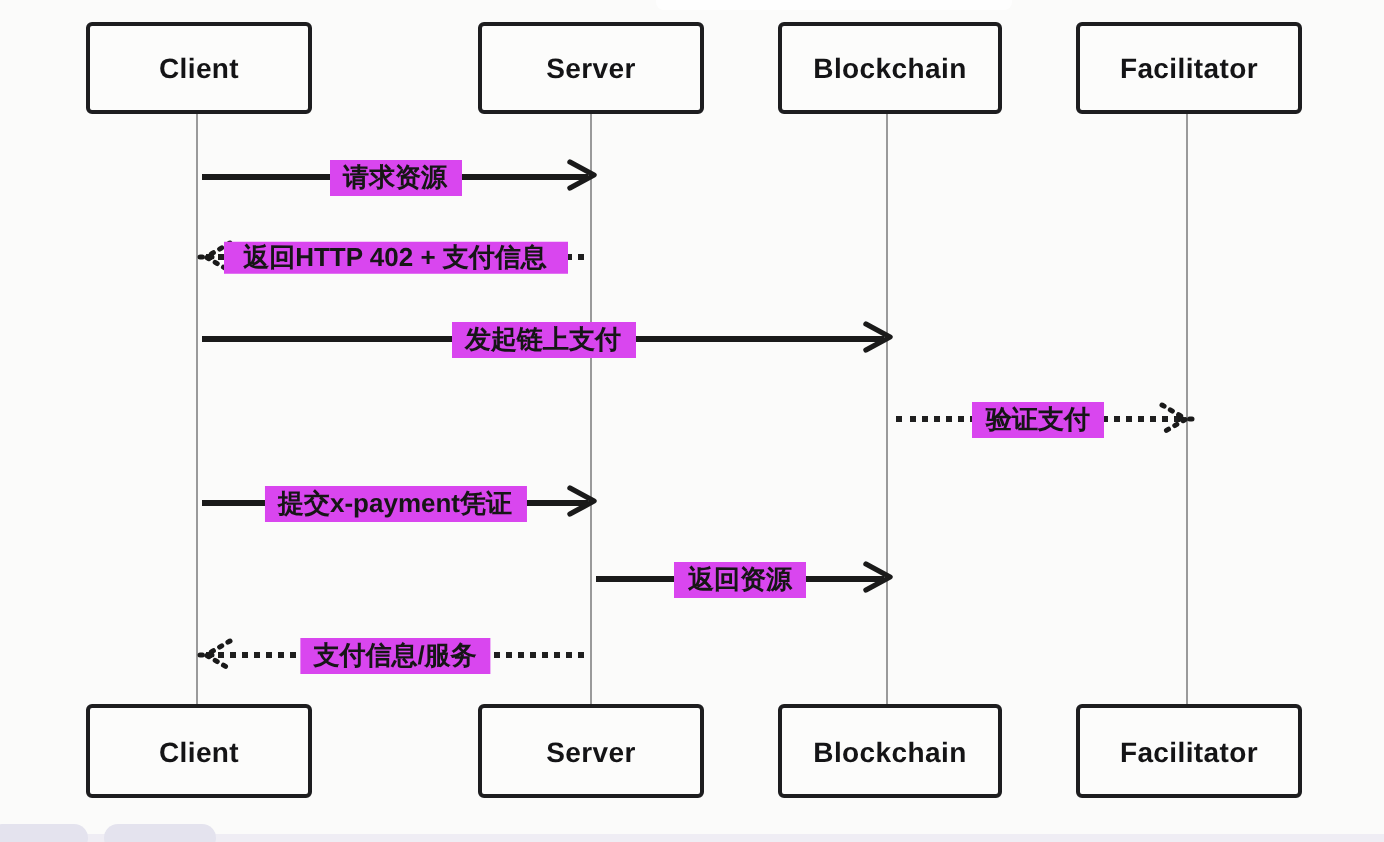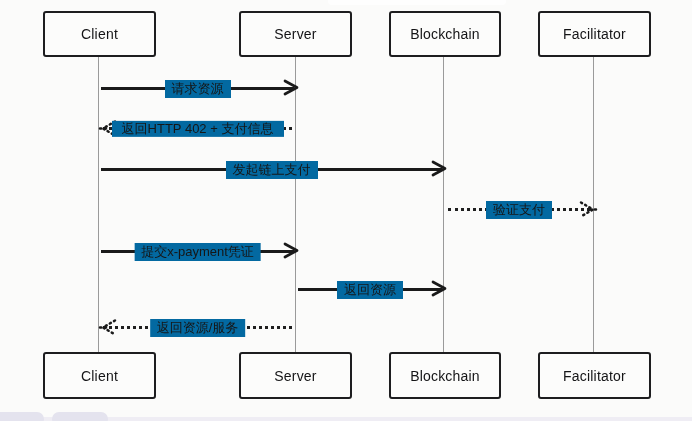--- a/index.html
+++ b/index.html
@@ -6,20 +6,21 @@
   body{
     font-family:"Liberation Sans","DejaVu Sans",sans-serif;
     background:#e9e9e9;
   }
   #canvas{
     position:relative;
     width:692px;height:421px;
     background:#fbfbfa;
     overflow:hidden;
     color:#1a1a1a;
+    font-weight:bold;
   }
   
   .top-band{
     position:absolute;left:328px;top:0;width:178px;height:5px;
     background:#ffffff;opacity:.8;border-radius:0 0 4px 4px;
   }
   
   .actor-box{
     position:absolute;
     box-sizing:border-box;
@@ -45,21 +46,21 @@
     position:absolute;left:2px;right:2px;top:-1px;height:0;
     border-top:3px solid #1a1a1a;
   }
   .msg.dashed .line{
     border-top:3px dotted #1f1f1f;
     left:4px;right:4px;
   }
   .msg .lbl{
     position:absolute;left:50%;top:1px;
     transform:translate(-50%,-50%);
-    background:#0369a1;
+    background:#d946ef;
     padding:0 7px;
     font-size:13px;
     white-space:nowrap;
     color:#161616;
   }
   .msg .lbl.wrap{
     white-space:normal;
     width:158px;
     text-align:center;
     line-height:1.25;
@@ -167,20 +168,20 @@
     </svg>
     <span class="lbl">返回资源</span>
   </div>
 
   <div class="msg dashed" style="left:99px;top:327px;width:197px">
     <div class="line"></div>
     <svg class="head left" width="22" height="19" viewBox="0 0 22 19">
       <path d="M17 2.5 L5 9.5 L17 16.5" fill="none" stroke="#1a1a1a" stroke-width="2.5" stroke-dasharray="1.2 3.6" stroke-linecap="round"></path>
       <path d="M2 9.5 L8 9.5" fill="none" stroke="#1a1a1a" stroke-width="2.5" stroke-dasharray="1.2 3.6" stroke-linecap="round"></path>
     </svg>
-    <span class="lbl">返回资源/服务</span>
+    <span class="lbl">支付信息/服务</span>
   </div>
 
   <div class="bottom-band"></div>
   <div class="pill p1"></div>
   <div class="pill p2"></div>
 
 </div>
 
 </body></html>

